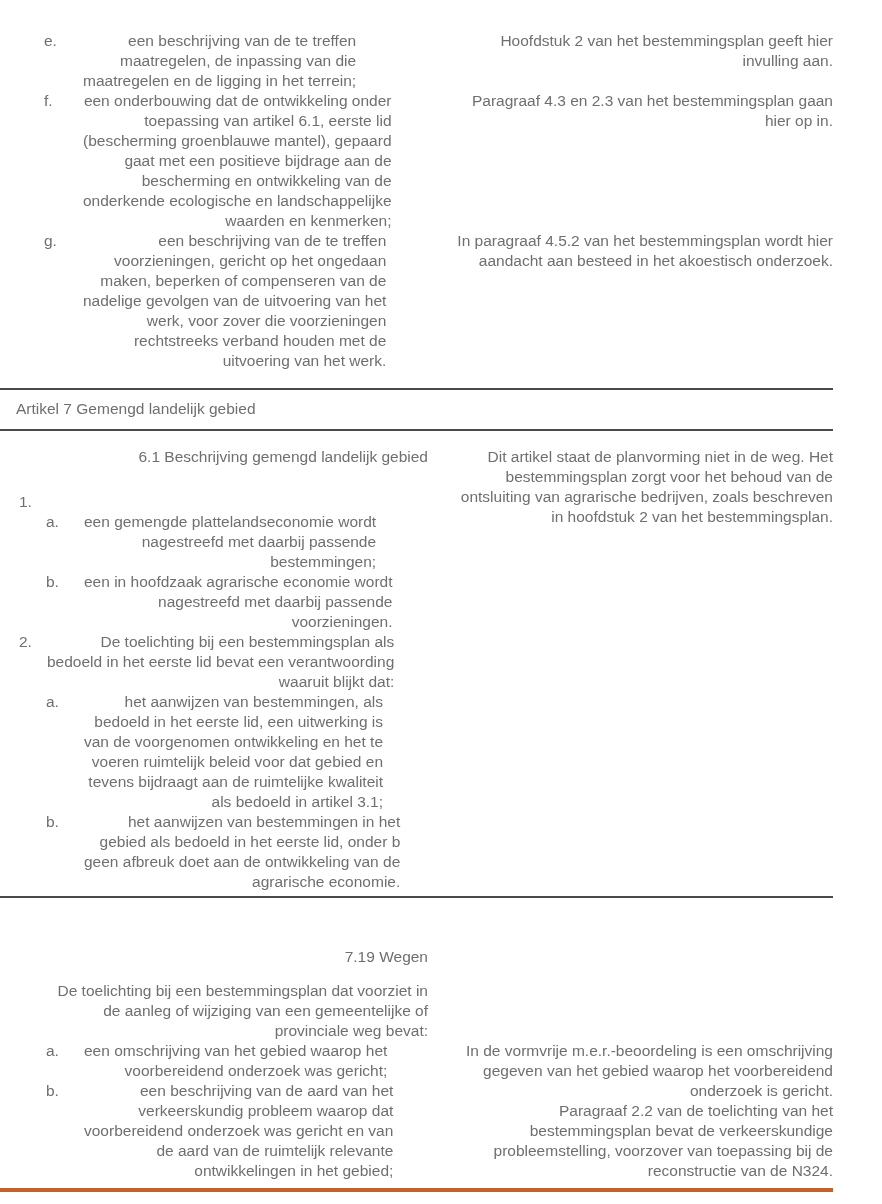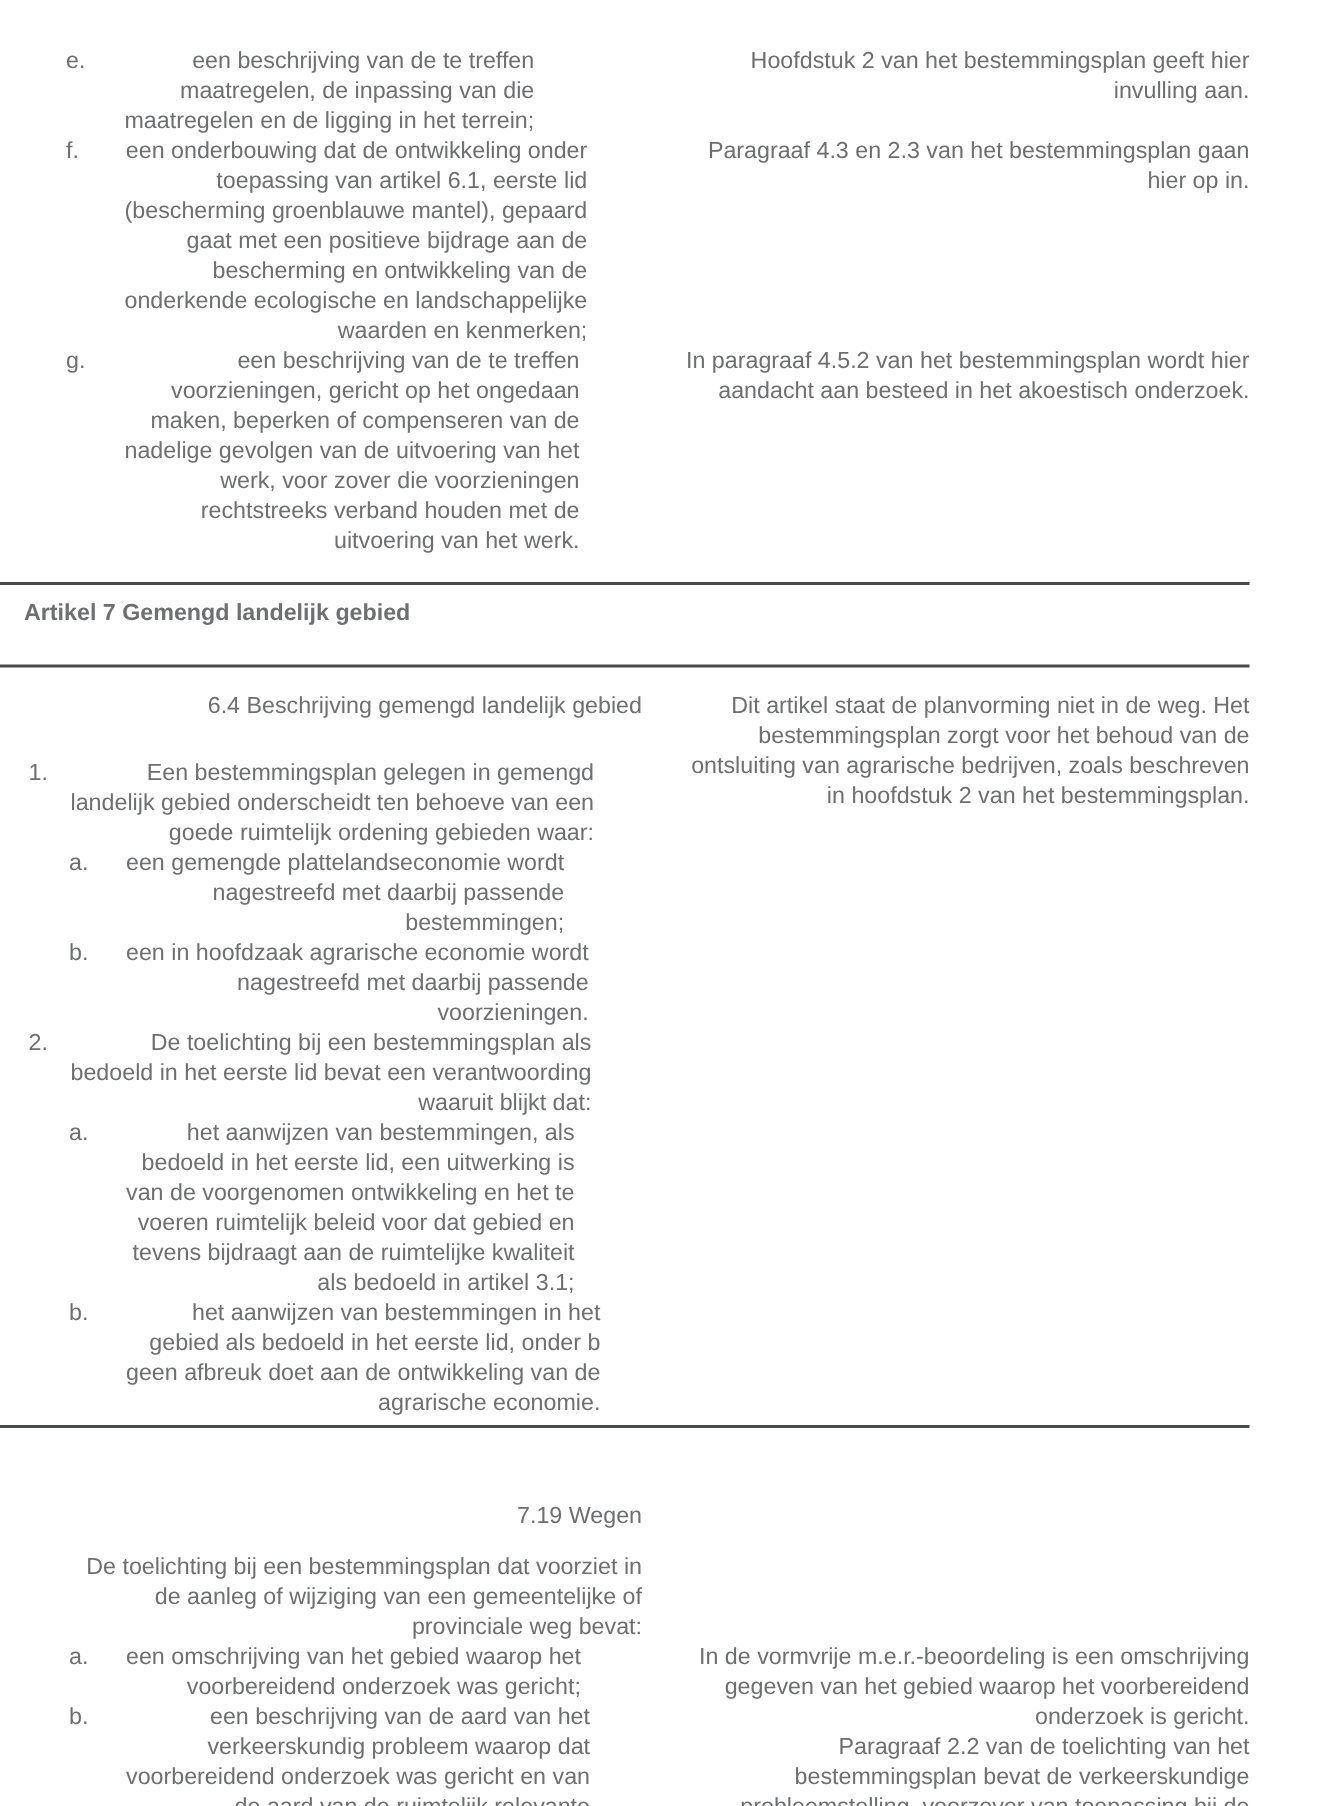--- a/index.html
+++ b/index.html
@@ -21,21 +21,21 @@
   .li { display:flex; align-items:flex-start; }
   .li .m { flex:0 0 auto; }
   .lvl-letter { padding-left:44px; } .lvl-letter > .m { width:39px; }
   .lvl-num    { padding-left:19px; } .lvl-num    > .m { width:28px; }
   .lvl-sub    { padding-left:46px; } .lvl-sub    > .m { width:38px; }
 
   
   .rule { height:2px; background:#4a4b4d; width:833px; }
   .rule-top { margin-top:17px; }
   .rule-mid { margin-top:4px; }
-  .artikel-row { padding:9px 0 24px 16px;font-weight:bold; }
+  .artikel-row { padding:9px 0 10px 16px; }
   .para-pad { padding-left:11px; }
 
   .sec71 { padding-top:16px; }
   .sec71 .heading { margin-bottom:25px; }
 
   .sec719 { padding-top:13px;margin-top:36px; }
   .sec719 .heading { margin-bottom:14px; }
   .sec719 .right .response { margin-top:94px; }
 
   .accent-bar { margin-top:7px; height:4px; width:833px; background:#c4622a; }
@@ -102,27 +102,24 @@
     <div class="rule rule-top"></div>
 
     <div class="artikel-row">
       <span class="t">Artikel 7 Gemengd landelijk gebied</span>
     </div>
 
     <div class="rule"></div>
 
     <div class="pair sec71">
       <div class="left">
-        <div class="heading para-pad t">6.4 Beschrijving gemengd landelijk gebied</div>
+        <div class="heading para-pad t">6.1 Beschrijving gemengd landelijk gebied</div>
         <div>
           <div class="li lvl-num">
             <span class="m">1.</span>
-            <span class="t">Een bestemmingsplan gelegen in gemengd
-landelijk gebied onderscheidt ten behoeve van een
-goede ruimtelijk ordening gebieden waar:</span>
           </div>
           <div class="li lvl-sub">
             <span class="m">a.</span>
             <span class="t">een gemengde plattelandseconomie wordt
 nagestreefd met daarbij passende
 bestemmingen;</span>
           </div>
           <div class="li lvl-sub">
             <span class="m">b.</span>
             <span class="t">een in hoofdzaak agrarische economie wordt

